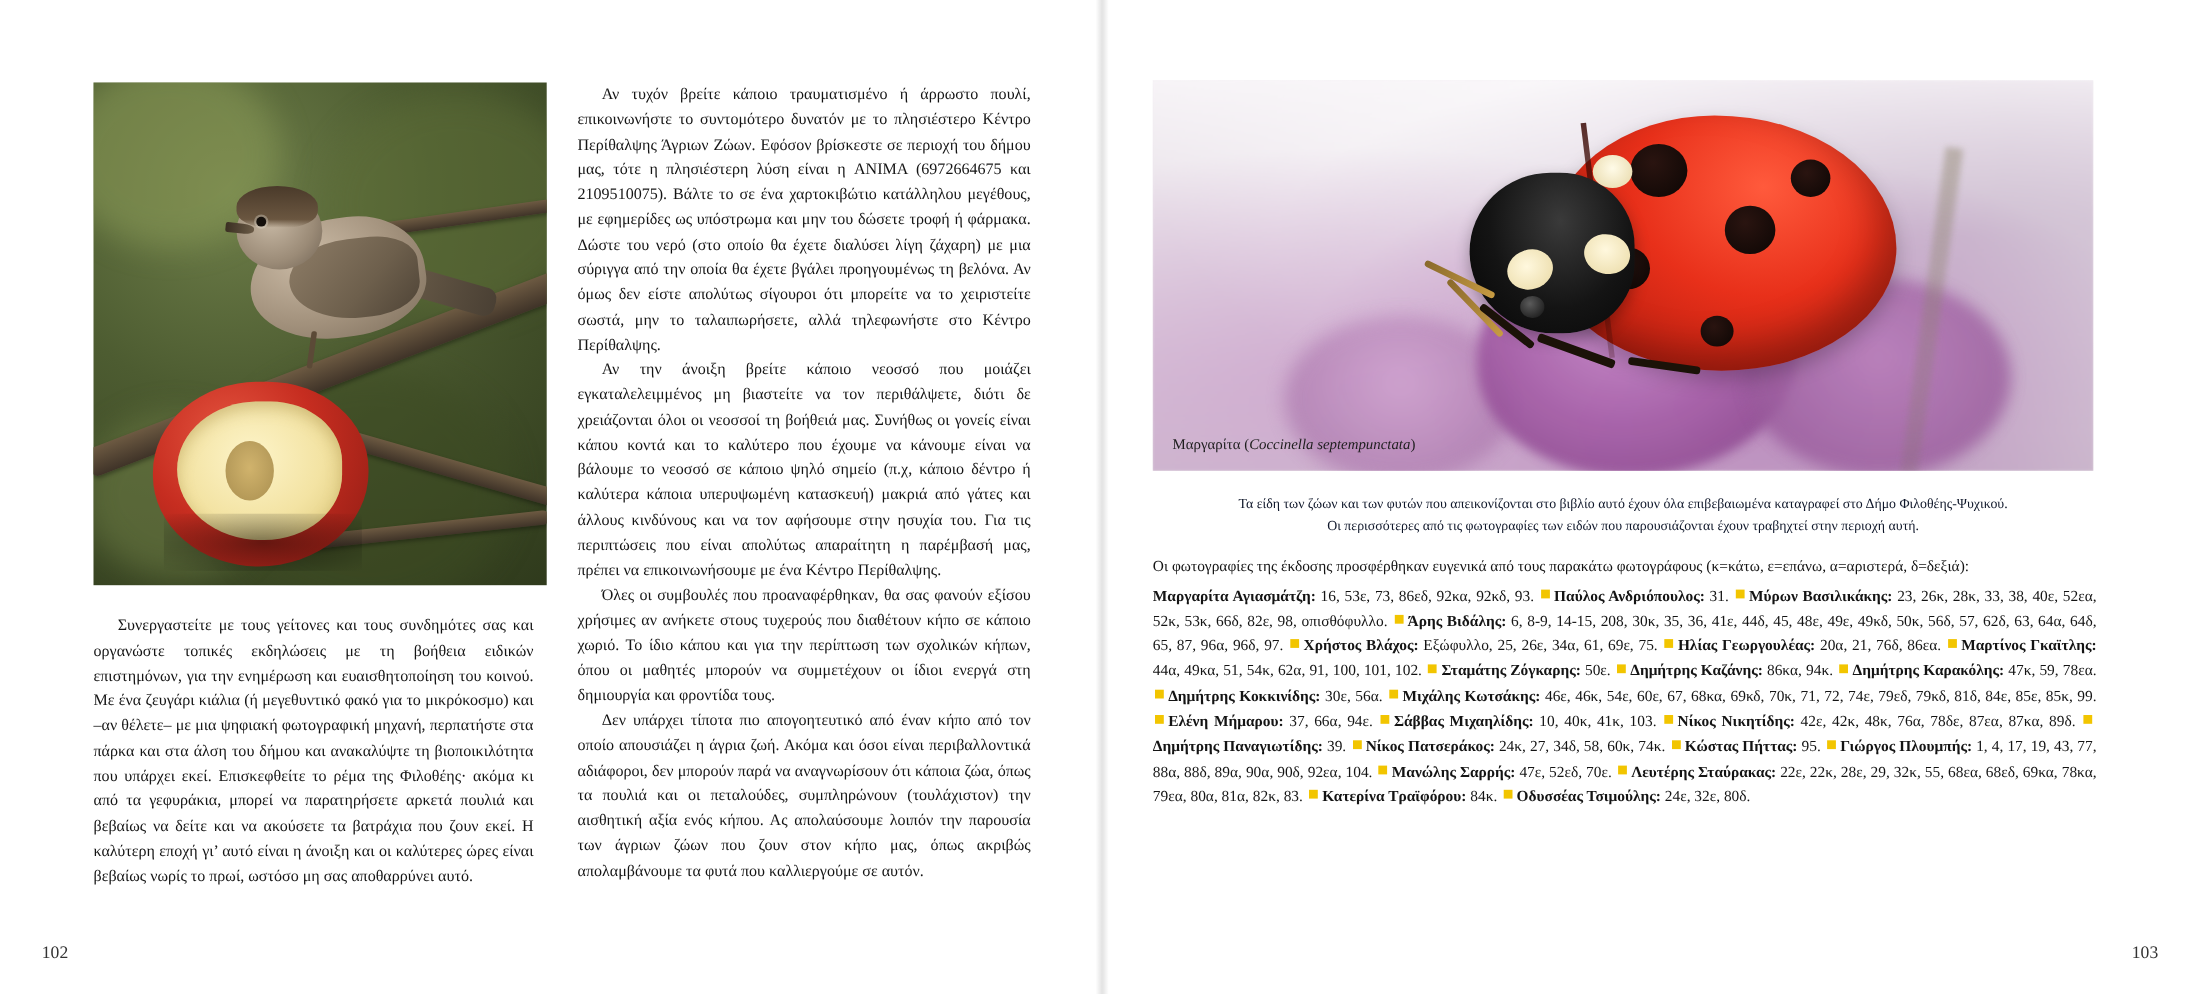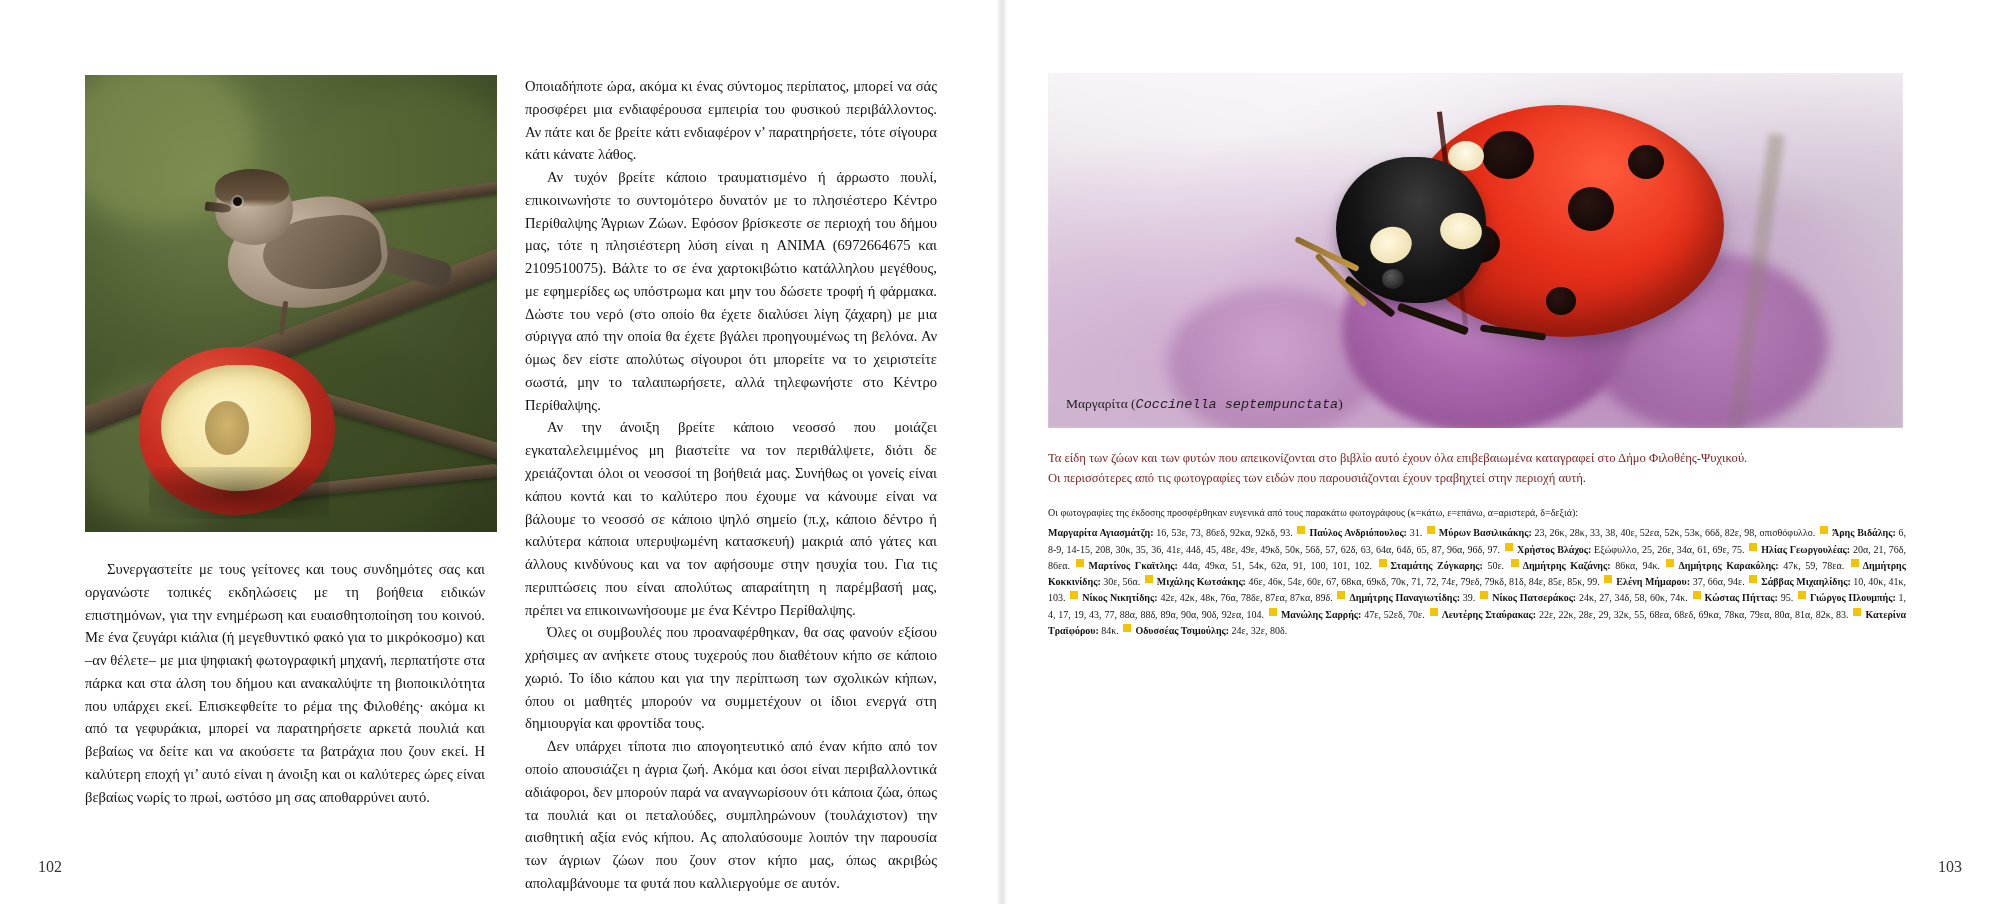--- a/index.html
+++ b/index.html
@@ -236,30 +236,30 @@
     position:absolute; background:#1b1208; border-radius:3px;
   }
   .lb-leg.l1 { width:60px; height:7px; left:30px; top:192px; transform:rotate(38deg); }
   .lb-leg.l2 { width:74px; height:8px; left:86px; top:214px; transform:rotate(20deg); }
   .lb-leg.l3 { width:66px; height:7px; left:170px; top:228px; transform:rotate(8deg); }
 
   .photo-inner-caption {
     position:absolute; left:18px; bottom:16px;
     font-size:13.5px; color:#1d1d1d;
   }
-  .photo-inner-caption i { font-style:italic;font-family:Liberation Mono, monospace; }
+  .photo-inner-caption i { font-style:italic; }
 
   .right-note {
     position:absolute; left:48px; top:448px; width:855px;
-    font-size:12.6px; line-height:1.62; text-align:left; color:#7f1d1d;
+    font-size:12.6px; line-height:1.62; text-align:center; color:#0f172a;
   }
 
   .credits {
     position:absolute; left:48px; top:505px; width:858px;
-    font-size:10px; line-height:1.63; text-align:justify; color:#141414;
+    font-size:14px; line-height:1.63; text-align:justify; color:#141414;
   }
   .credits .intro { margin-bottom:4px; }
   .credits b { font-weight:bold; }
   .sqr {
     display:inline-block; width:8px; height:8px; background:#f2c500;
     margin:0 4px 0 2px; vertical-align:2px;
   }
 </style>
 </head>
 <body>
@@ -303,21 +303,20 @@
         </div>
 
 
         <div class="body-text left-col-body">
           <p>Συνεργαστείτε με τους γείτονες και τους συνδημότες σας και οργανώστε τοπικές εκδηλώσεις με τη βοήθεια ειδικών επιστημόνων, για την ενημέρωση και ευαισθητοποίηση του κοινού. Με ένα ζευγάρι κιάλια (ή μεγεθυντικό φακό για το μικρόκοσμο) και –αν θέλετε– με μια ψηφιακή φωτογραφική μηχανή, περπατήστε στα πάρκα και στα άλση του δήμου και ανακαλύψτε τη βιοποικιλότητα που υπάρχει εκεί. Επισκεφθείτε το ρέμα της Φιλοθέης· ακόμα κι από τα γεφυράκια, μπορεί να παρατηρήσετε αρκετά πουλιά και βεβαίως να δείτε και να ακούσετε τα βατράχια που ζουν εκεί. Η καλύτερη εποχή γι’ αυτό είναι η άνοιξη και οι καλύτερες ώρες είναι βεβαίως νωρίς το πρωί, ωστόσο μη σας αποθαρρύνει αυτό.</p>
         </div>
       </div>
 
       <div class="col">
         <div class="body-text right-col-body">
-          <p class="first">Οποιαδήποτε ώρα, ακόμα κι ένας σύντομος περίπατος, μπορεί να σάς προσφέρει μια ενδιαφέρουσα εμπειρία του φυσικού περιβάλλοντος. Αν πάτε και δε βρείτε κάτι ενδιαφέρον ν’ παρατηρήσετε, τότε σίγουρα κάτι κάνατε λάθος.</p>
           <p>Αν τυχόν βρείτε κάποιο τραυματισμένο ή άρρωστο πουλί, επικοινωνήστε το συντομότερο δυνατόν με το πλησιέστερο Κέντρο Περίθαλψης Άγριων Ζώων. Εφόσον βρίσκεστε σε περιοχή του δήμου μας, τότε η πλησιέστερη λύση είναι η ANIMA (6972664675 και 2109510075). Βάλτε το σε ένα χαρτοκιβώτιο κατάλληλου μεγέθους, με εφημερίδες ως υπόστρωμα και μην του δώσετε τροφή ή φάρμακα. Δώστε του νερό (στο οποίο θα έχετε διαλύσει λίγη ζάχαρη) με μια σύριγγα από την οποία θα έχετε βγάλει προηγουμένως τη βελόνα. Αν όμως δεν είστε απολύτως σίγουροι ότι μπορείτε να το χειριστείτε σωστά, μην το ταλαιπωρήσετε, αλλά τηλεφωνήστε στο Κέντρο Περίθαλψης.</p>
           <p>Αν την άνοιξη βρείτε κάποιο νεοσσό που μοιάζει εγκαταλελειμμένος μη βιαστείτε να τον περιθάλψετε, διότι δε χρειάζονται όλοι οι νεοσσοί τη βοήθειά μας. Συνήθως οι γονείς είναι κάπου κοντά και το καλύτερο που έχουμε να κάνουμε είναι να βάλουμε το νεοσσό σε κάποιο ψηλό σημείο (π.χ, κάποιο δέντρο ή καλύτερα κάποια υπερυψωμένη κατασκευή) μακριά από γάτες και άλλους κινδύνους και να τον αφήσουμε στην ησυχία του. Για τις περιπτώσεις που είναι απολύτως απαραίτητη η παρέμβασή μας, πρέπει να επικοινωνήσουμε με ένα Κέντρο Περίθαλψης.</p>
           <p>Όλες οι συμβουλές που προαναφέρθηκαν, θα σας φανούν εξίσου χρήσιμες αν ανήκετε στους τυχερούς που διαθέτουν κήπο σε κάποιο χωριό. Το ίδιο κάπου και για την περίπτωση των σχολικών κήπων, όπου οι μαθητές μπορούν να συμμετέχουν οι ίδιοι ενεργά στη δημιουργία και φροντίδα τους.</p>
           <p>Δεν υπάρχει τίποτα πιο απογοητευτικό από έναν κήπο από τον οποίο απουσιάζει η άγρια ζωή. Ακόμα και όσοι είναι περιβαλλοντικά αδιάφοροι, δεν μπορούν παρά να αναγνωρίσουν ότι κάποια ζώα, όπως τα πουλιά και οι πεταλούδες, συμπληρώνουν (τουλάχιστον) την αισθητική αξία ενός κήπου. Ας απολαύσουμε λοιπόν την παρουσία των άγριων ζώων που ζουν στον κήπο μας, όπως ακριβώς απολαμβάνουμε τα φυτά που καλλιεργούμε σε αυτόν.</p>
         </div>
       </div>
     </div>
 
     <div class="folio left-folio">102</div>
   </div>

